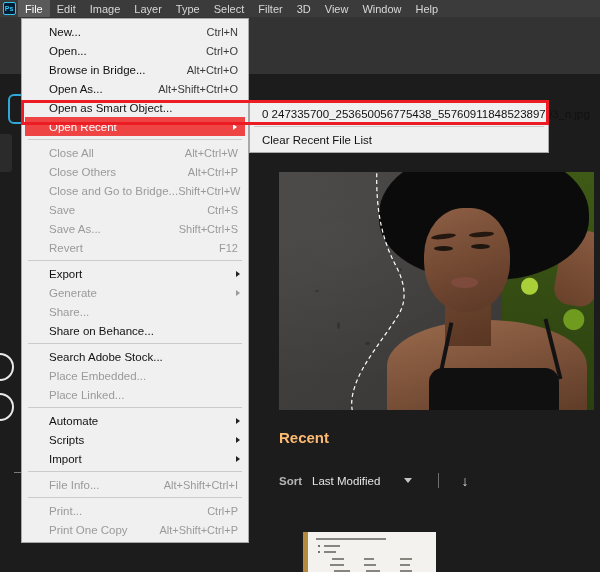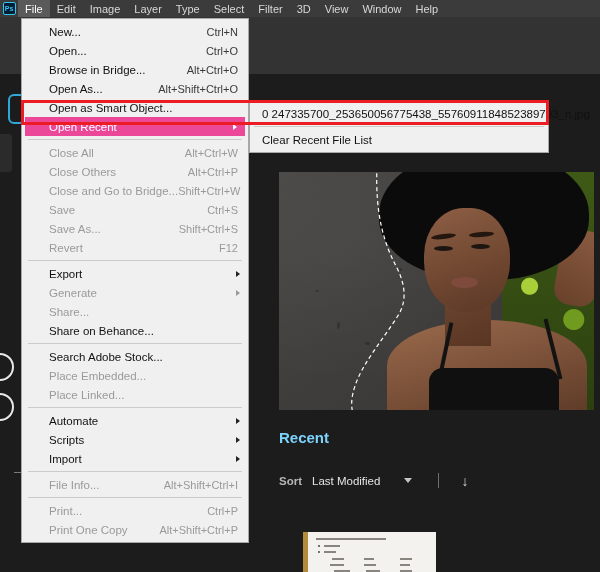--- a/index.html
+++ b/index.html
@@ -75,21 +75,21 @@
     position: relative; height: 19px; display: flex; align-items: center;
     padding: 0 6px 0 27px; font-size: 11.5px; color: #111111;
     white-space: nowrap; cursor: default;
   }
   .row .label { flex: 0 0 auto; }
   .row .accel {
     margin-left: auto; color: #3a3a3a; font-size: 11px; padding-right: 4px;
   }
   .row.disabled .label, .row.disabled .accel { color: #9a9a9a; }
   .row.selected {
-    background: #ec4899; color: #ffffff;
+    background: #ef4444; color: #ffffff;
     margin: 0 3px; padding-left: 24px;
   }
   .row.selected .label { color: #ffffff; }
   .arrow {
     position: absolute; right: 8px; top: 50%; transform: translateY(-50%);
     width: 0; height: 0; border-left: 4px solid #222;
     border-top: 3.5px solid transparent; border-bottom: 3.5px solid transparent;
   }
   .row.selected .arrow { border-left-color: #ffffff; }
   .row.disabled .arrow { border-left-color: #9a9a9a; }
@@ -178,21 +178,21 @@
   .photo .eye.e1 { left: 155px; top: 74px; }
   .photo .eye.e2 { left: 192px; top: 72px; }
   .photo .lips {
     position: absolute; left: 172px; top: 105px; width: 27px; height: 11px;
     background: #7d4a3c; border-radius: 50%;
   }
   .marching-svg { position: absolute; inset: 0; }
 
   .recent-heading {
     position: absolute; left: 279px; top: 429px;
-    font-size: 15px; font-weight: bold; color: #7dd3fc;
+    font-size: 15px; font-weight: bold; color: #fdba74;
   }
   .sortbar {
     position: absolute; left: 279px; top: 473px; display: flex; align-items: center;
     font-size: 11.5px; color: #c9c9c9; gap: 10px;
   }
   .sort-label { color: #b5b5b5; font-weight: bold; }
   .sort-value { color: #e4e4e4; }
   .chev {
     width: 0; height: 0; border-top: 5px solid #c5c5c5;
     border-left: 4px solid transparent; border-right: 4px solid transparent;

